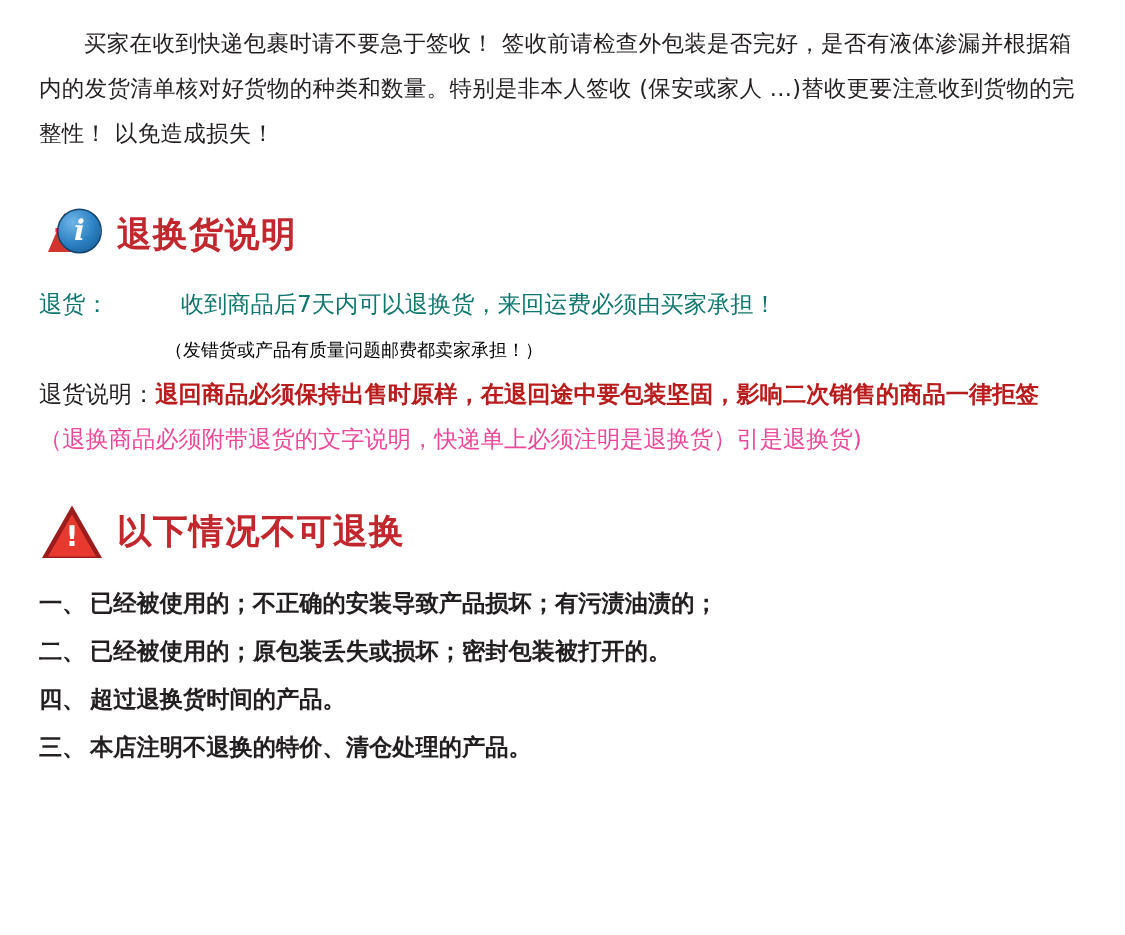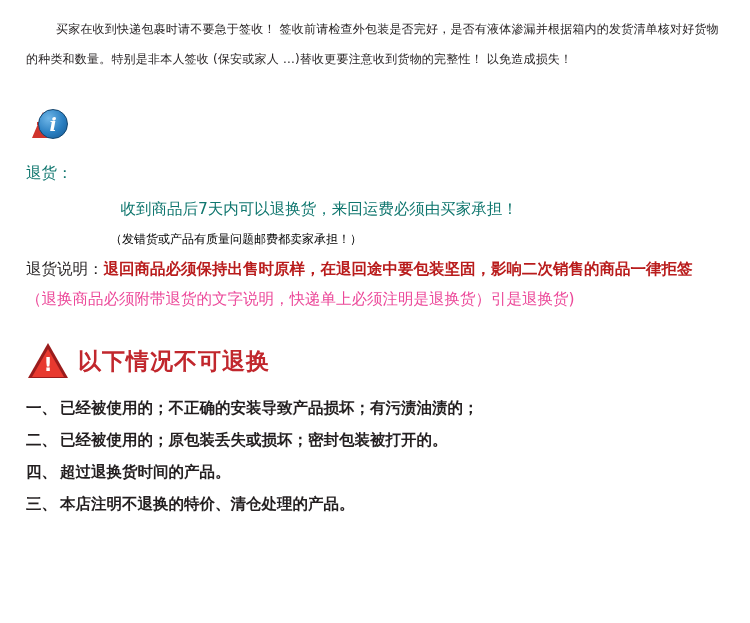--- a/index.html
+++ b/index.html
@@ -15,21 +15,21 @@
     overflow: hidden;
   }
   .page {
     position: relative;
     width: 750px;
     height: 623px;
     box-sizing: border-box;
     padding: 14px 26px 0 26px;
   }
   .para {
-    font-size: 12px;
+    font-size: 15px;
     line-height: 30px;
     color: #231f20;
     letter-spacing: 0.2px;
     text-align: left;
     margin: 0;
   }
   .para.indent {
     text-indent: 30px;
   }
   .para-block {
@@ -157,21 +157,20 @@
     font-size: 15.5px;
     line-height: 30px;
     color: #0f766e;
   }
   .kv-key {
     flex: 0 0 auto;
     white-space: nowrap;
   }
   .kv-val {
     padding-left: 48px;
-    margin-top: 36px;
   }
   .kv-sub {
     font-size: 12px;
     line-height: 30px;
     padding-left: 84px;
     color: #000000;
   }
   .policy-line {
     font-size: 15.5px;
     line-height: 30px;
@@ -211,20 +210,21 @@
 
   <div class="section-head">
     <span class="icon-wrap">
       <span class="icon-info">
         <span class="redA"></span>
         <span class="redA-inner"></span>
         <span class="circle"></span>
         <span class="iglyph">i</span>
       </span>
     </span>
+    <span class="section-title">退换货说明</span>
   </div>
 
   <div>
     <div class="kv-row">
       <span class="kv-key">退货：</span>
       <span class="kv-val">收到商品后7天内可以退换货，来回运费必须由买家承担！</span>
     </div>
     <div class="kv-sub">（发错货或产品有质量问题邮费都卖家承担！）</div>
     <div class="policy-line">
       <span>退货说明：</span><span class="red">退回商品必须保持出售时原样，在退回途中要包装坚固，影响二次销售的商品一律拒签</span>

